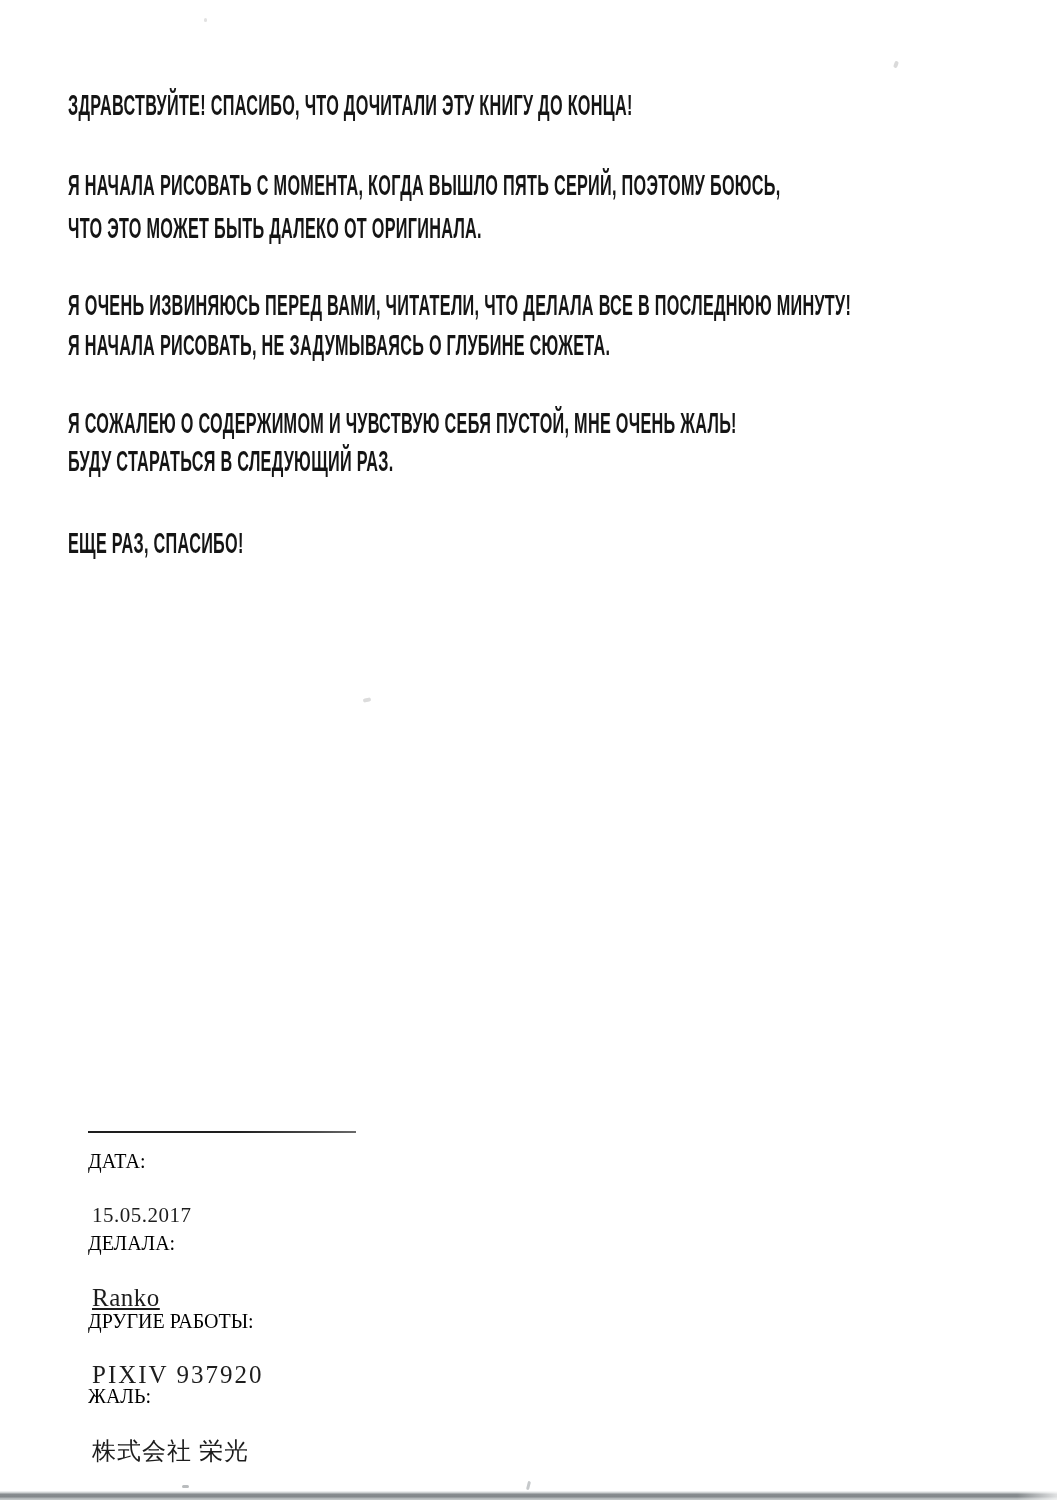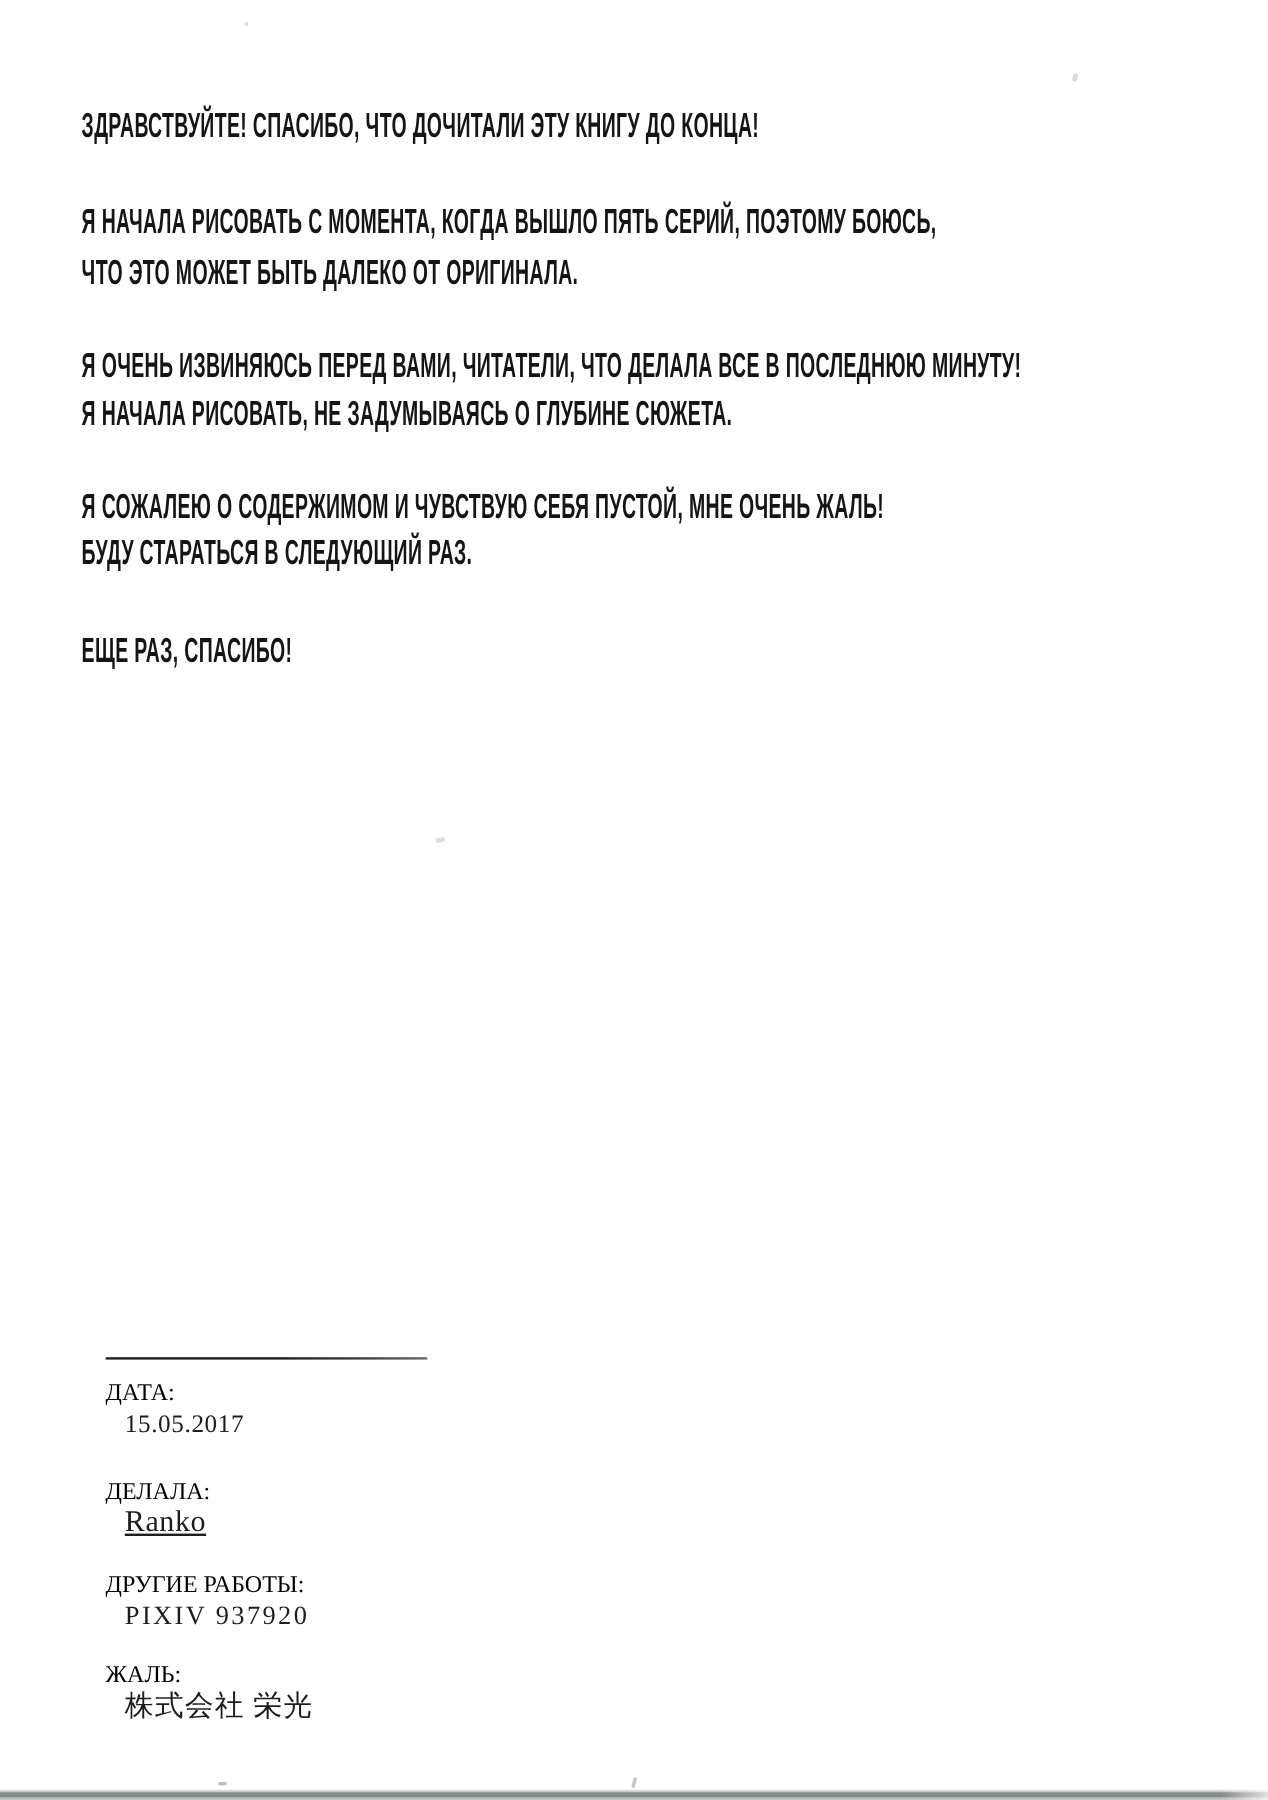--- a/index.html
+++ b/index.html
@@ -37,28 +37,29 @@
     position: absolute;
     left: 88px;
     white-space: nowrap;
     font-family: "Liberation Serif", serif;
     font-size: 20px;
     line-height: 22px;
     color: #000000;
   }
   .credit-value {
     position: absolute;
-    left: 104px;
+    left: 92px;
     white-space: nowrap;
     font-family: "Liberation Serif", serif;
     color: #1d1d1d;
+    margin-top: 29px;
   }
   .cv-date  { font-size: 21px; line-height: 23px; letter-spacing: 0.5px; }
   .cv-ranko { font-size: 25px; line-height: 27px; letter-spacing: 0.5px; }
-  .cv-pixiv { font-size: 22px; line-height: 27px; letter-spacing: 2px; text-align: right; }
+  .cv-pixiv { font-size: 25px; line-height: 27px; letter-spacing: 2px; text-align: right; }
   .cv-firm  { font-size: 24px; line-height: 26px; letter-spacing: 1px; }
 
   .divider {
     position: absolute;
     left: 88px;
     top: 1131px;
     width: 268px;
     height: 2px;
     background: linear-gradient(to right, #1e1e1e 55%, #4a4a4a 85%, #6a6a6a);
   }

